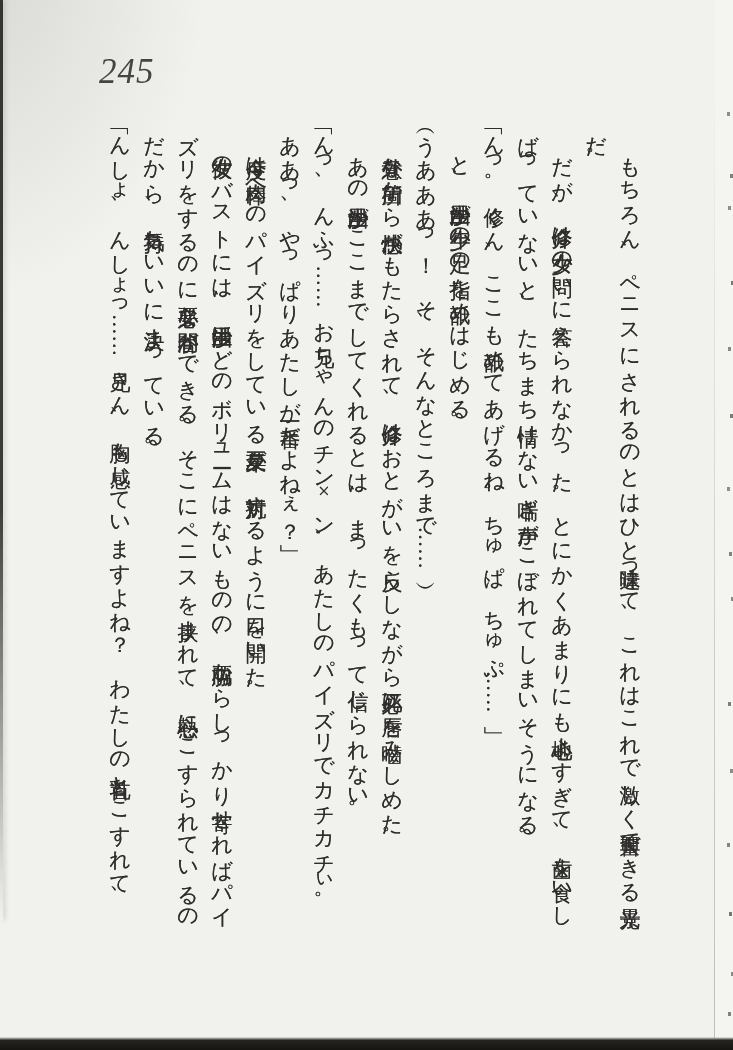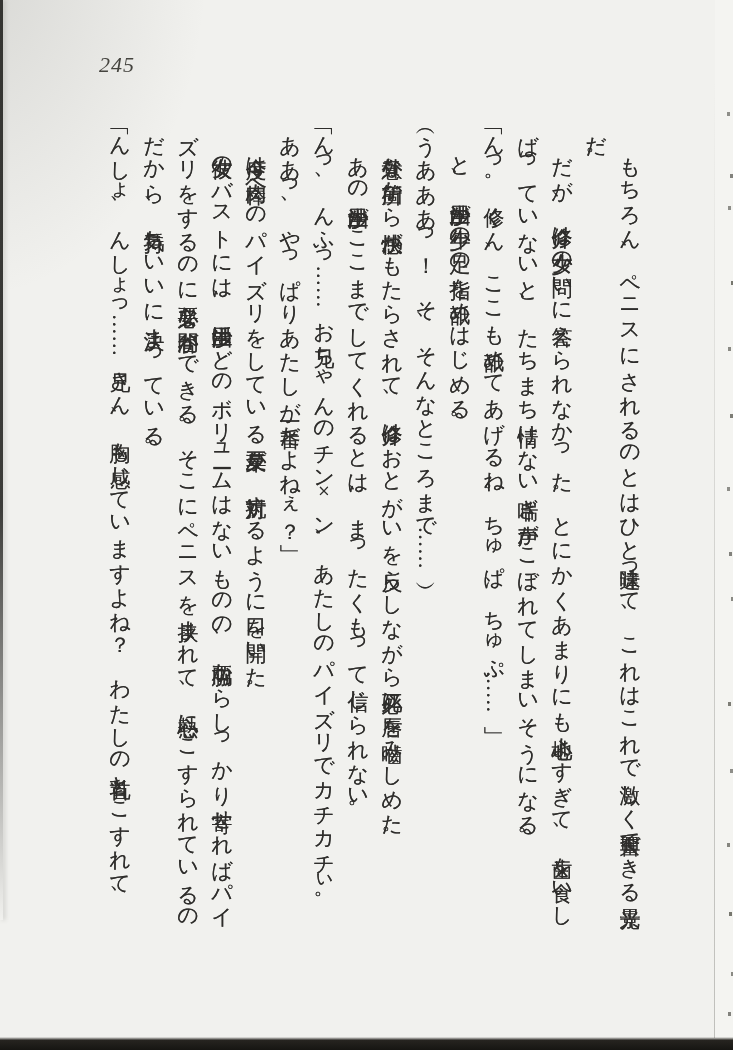--- a/index.html
+++ b/index.html
@@ -20,21 +20,21 @@
     content: "";
     position: absolute;
     inset: 0;
     background: radial-gradient(ellipse at -4% -4%, rgba(110,110,105,0.20), rgba(110,110,105,0) 22%);
     pointer-events: none;
   }
   .page-number {
     position: absolute;
     left: 99px;
     top: 52px;
-    font-size: 22px;
+    font-size: 35px;
     font-style: italic;
     color: #45443f;
     letter-spacing: 1px;
   }
   .text-block {
     position: absolute;
     top: 121px;
     right: 86px;
     width: 578px;
     height: 812px;

